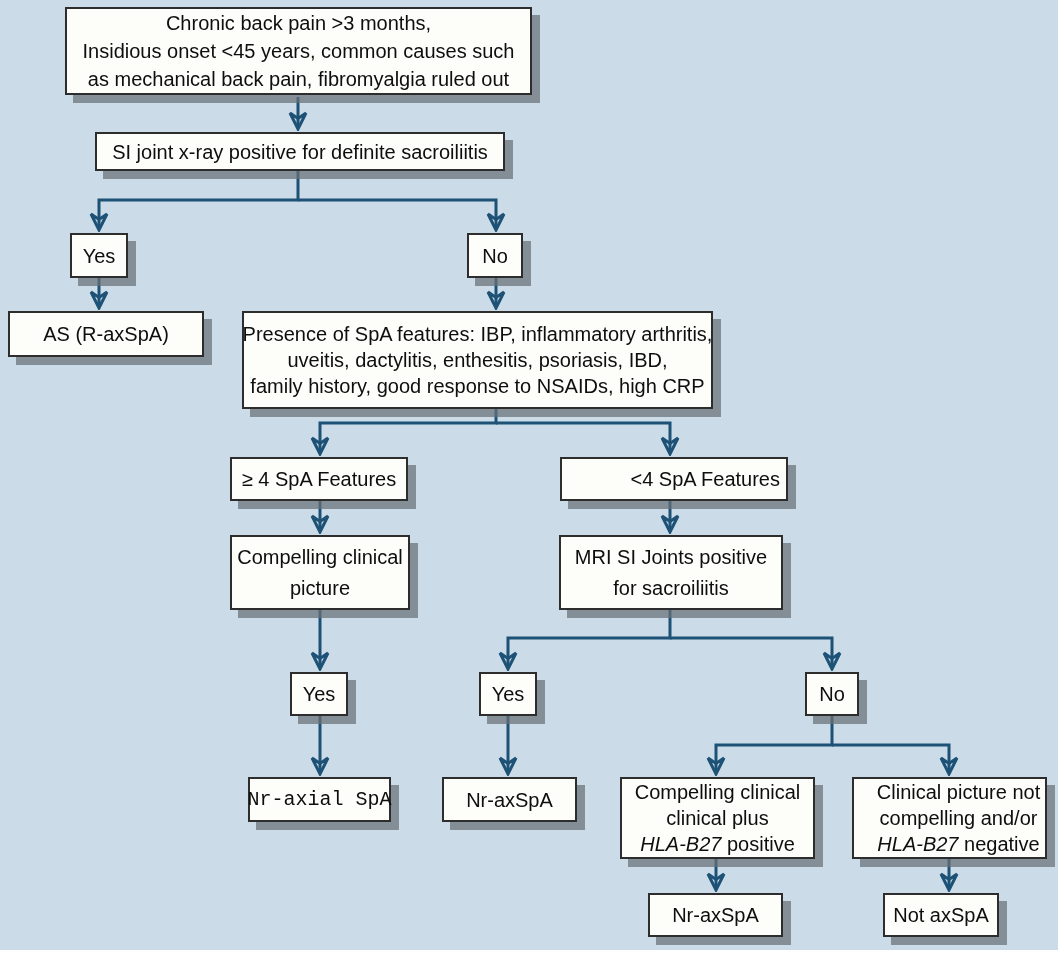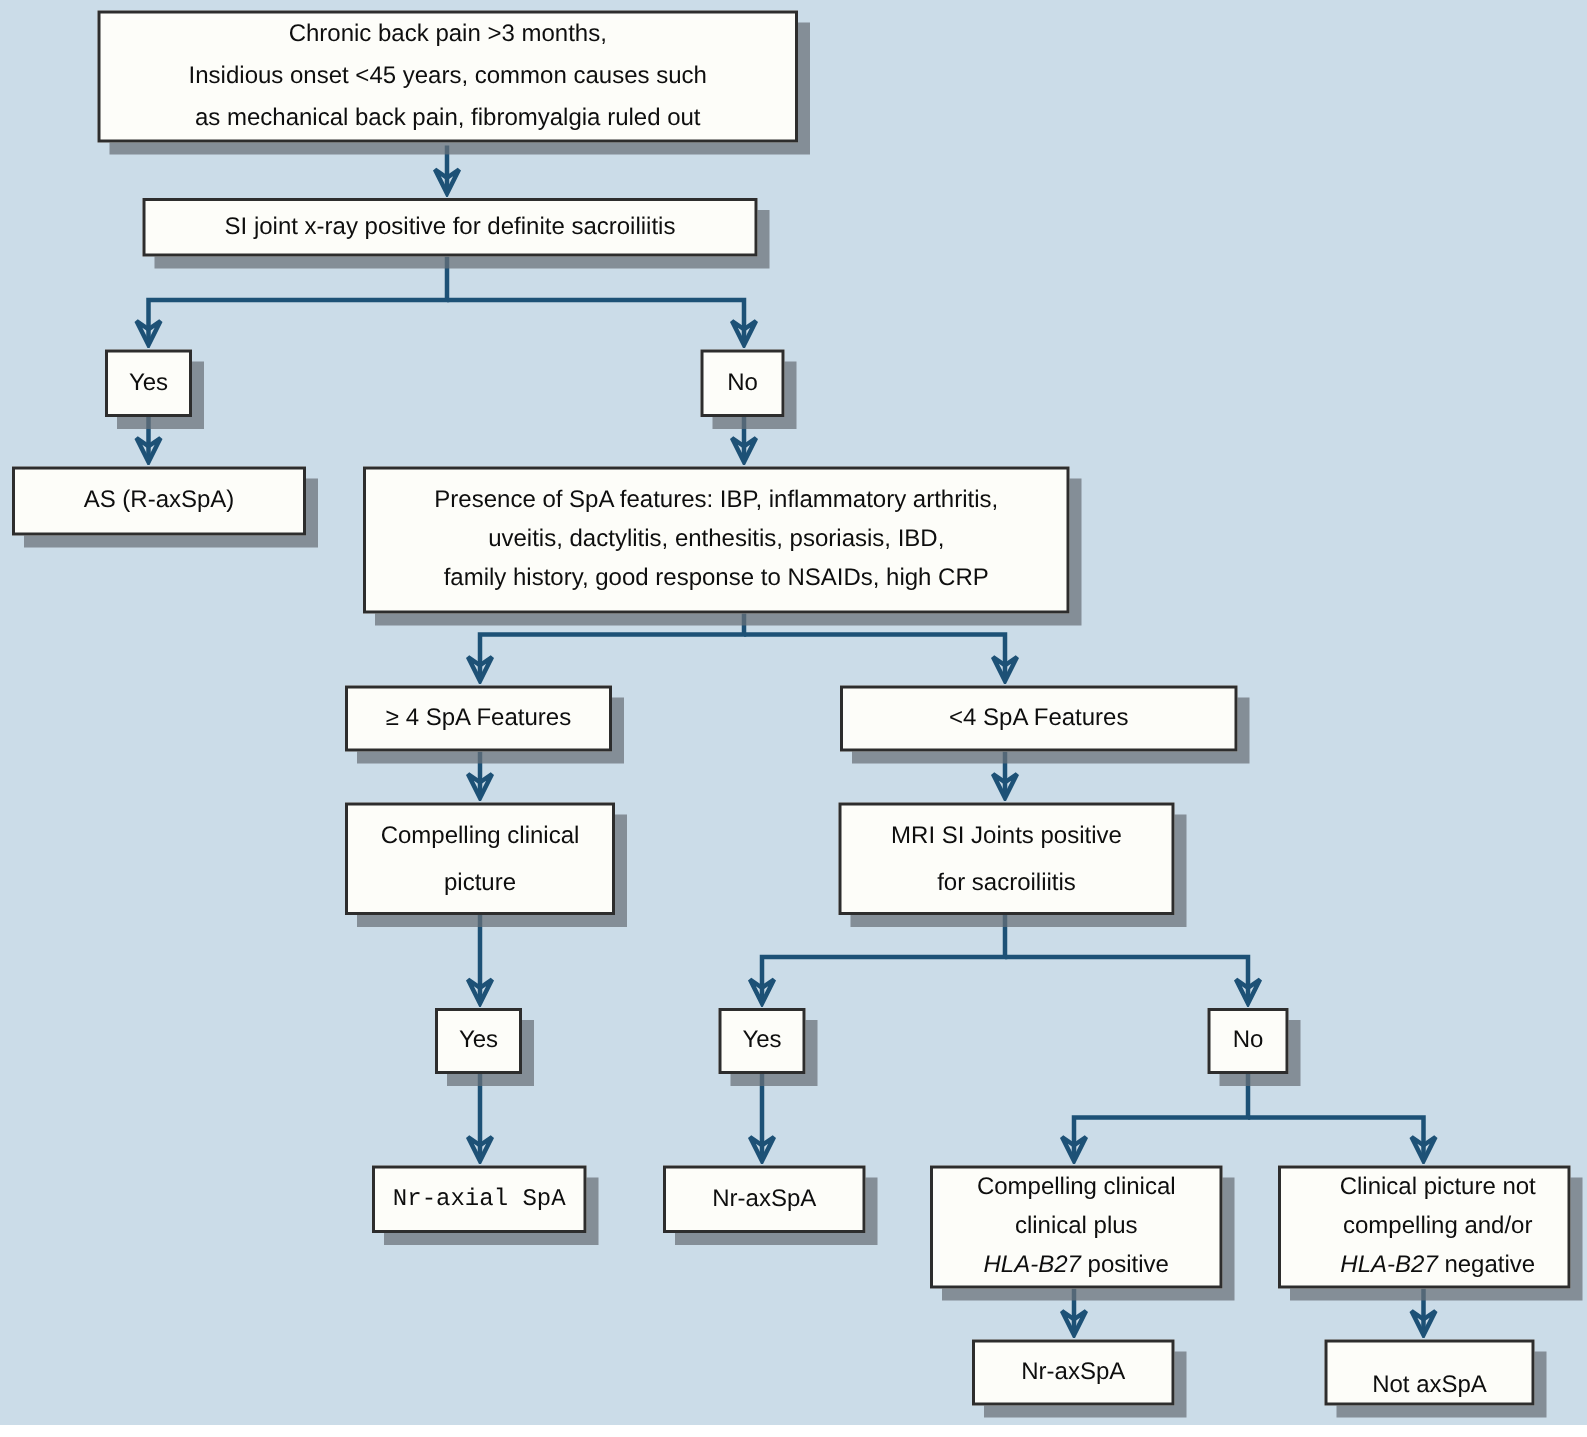--- a/index.html
+++ b/index.html
@@ -8,21 +8,21 @@
     font-family:"Liberation Sans",sans-serif;overflow:hidden;
   }
   .panel{position:absolute;left:0;top:0;width:1058px;height:950px;background:#cbdce8;}
   svg.wires{position:absolute;left:0;top:0;width:1058px;height:958px;}
   svg.wires path{fill:none;stroke:#1d5176;stroke-width:3;}
   .node{
     position:absolute;box-sizing:border-box;
     background:#fdfdf9;border:2px solid #2d2d2d;
     box-shadow:8px 8px 0 rgba(104,112,119,0.72);
     display:flex;flex-direction:column;align-items:center;justify-content:center;
-    text-align:center;font-size:16px;color:#0e0e0e;line-height:1.2;
+    text-align:center;font-size:20px;color:#0e0e0e;line-height:1.2;
     padding:2px 6px;
   }
   .node .ln{display:block;white-space:nowrap;}
   .lh28 .ln{line-height:28px;}
   .lh27 .ln{line-height:26px;}
   .lh30 .ln{line-height:31px;}
   em{font-style:italic;}
 </style>
 </head>
 <body>
@@ -81,21 +81,21 @@
   <div class="node lh27" style="left:242px;top:311px;width:471px;height:98px;">
     <span class="ln">Presence of SpA features: IBP, inflammatory arthritis,</span>
     <span class="ln">uveitis, dactylitis, enthesitis, psoriasis, IBD,</span>
     <span class="ln">family history, good response to NSAIDs, high CRP</span>
   </div>
 
   <div class="node" style="left:230px;top:457px;width:178px;height:44px;">
     <span class="ln">≥ 4 SpA Features</span>
   </div>
 
-  <div class="node" style="left:560px;top:457px;width:265px;height:44px;">
+  <div class="node" style="left:560px;top:457px;width:228px;height:44px;align-items:flex-end;">
     <span class="ln">&lt;4 SpA Features</span>
   </div>
 
   <div class="node lh30" style="left:230px;top:535px;width:180px;height:75px;">
     <span class="ln">Compelling clinical</span>
     <span class="ln">picture</span>
   </div>
 
   <div class="node lh30" style="left:559px;top:535px;width:224px;height:75px;">
     <span class="ln">MRI SI Joints positive</span>
@@ -131,16 +131,16 @@
   <div class="node lh27" style="left:852px;top:777px;width:195px;height:82px;padding-left:24px;">
     <span class="ln">Clinical picture not</span>
     <span class="ln">compelling and/or</span>
     <span class="ln"><em>HLA-B27</em><span> negative</span></span>
   </div>
 
   <div class="node" style="left:648px;top:893px;width:135px;height:44px;">
     <span class="ln">Nr-axSpA</span>
   </div>
 
-  <div class="node" style="left:883px;top:893px;width:140px;height:44px;justify-content:flex-end;">
+  <div class="node" style="left:883px;top:893px;width:116px;height:44px;">
     <span class="ln">Not axSpA</span>
   </div>
 </div>
 
 </body></html>

